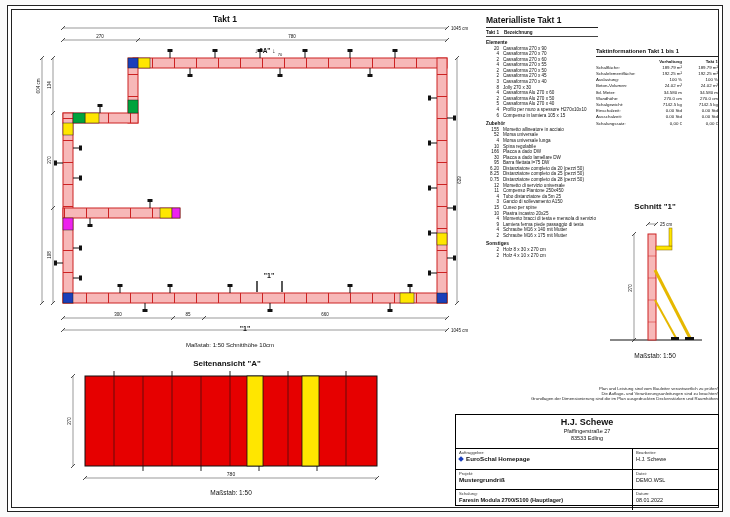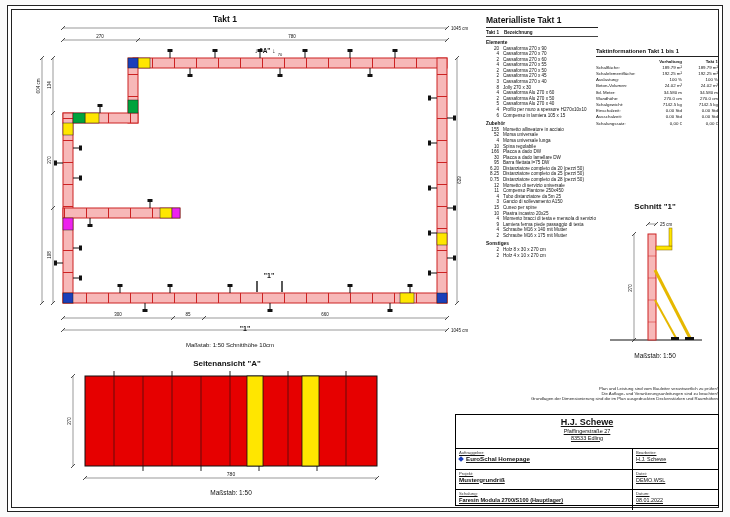--- a/index.html
+++ b/index.html
@@ -20,21 +20,21 @@
   .taktinfo{position:absolute;left:596px;top:48px;width:122px;}
   .ti-title{font-size:5.8px;font-weight:bold;border-bottom:0.5px solid #222;padding-bottom:1.5px;margin-bottom:2px;white-space:nowrap;}
   .ti-hdr,.ti-row{display:flex;font-size:4.4px;line-height:6.2px;white-space:nowrap;}
   .ti-hdr{font-weight:bold;}
   .ti-label{flex:1;}
   .ti-v1{width:42px;text-align:right;flex:none;}
   .ti-v2{width:36px;text-align:right;flex:none;}
   
   .disclaimer{position:absolute;left:430px;top:386px;width:288px;text-align:right;font-size:4.3px;line-height:5.2px;color:#222;}
   
-  .tblock{position:absolute;left:455px;top:414px;width:264px;height:92px;border:1px solid #000;box-sizing:border-box;background:#fff;text-decoration:underline;}
+  .tblock{position:absolute;left:455px;top:414px;width:264px;height:92px;border:1px solid #000;box-sizing:border-box;background:#fff;}
   .tb-company{height:34px;border-bottom:1px solid #000;text-align:center;box-sizing:border-box;padding-top:2px;}
   .tb-name{font-size:9px;font-weight:bold;line-height:11px;}
   .tb-addr{font-size:5.5px;line-height:6.5px;}
   .tb-grid{display:grid;grid-template-columns:176px 86px;}
   .tb-cell{border-bottom:1px solid #000;padding:1px 3px;height:17.5px;box-sizing:content-box;overflow:hidden;}
   .tb-cell.last{border-bottom:none;}
   .tb-cell.rcol{border-left:1px solid #000;}
   .tb-label{font-size:4.2px;color:#333;line-height:5px;}
   .tb-val{font-size:6.2px;font-weight:bold;line-height:8px;white-space:nowrap;}
   .tb-val.small{font-size:5.4px;font-weight:normal;}

